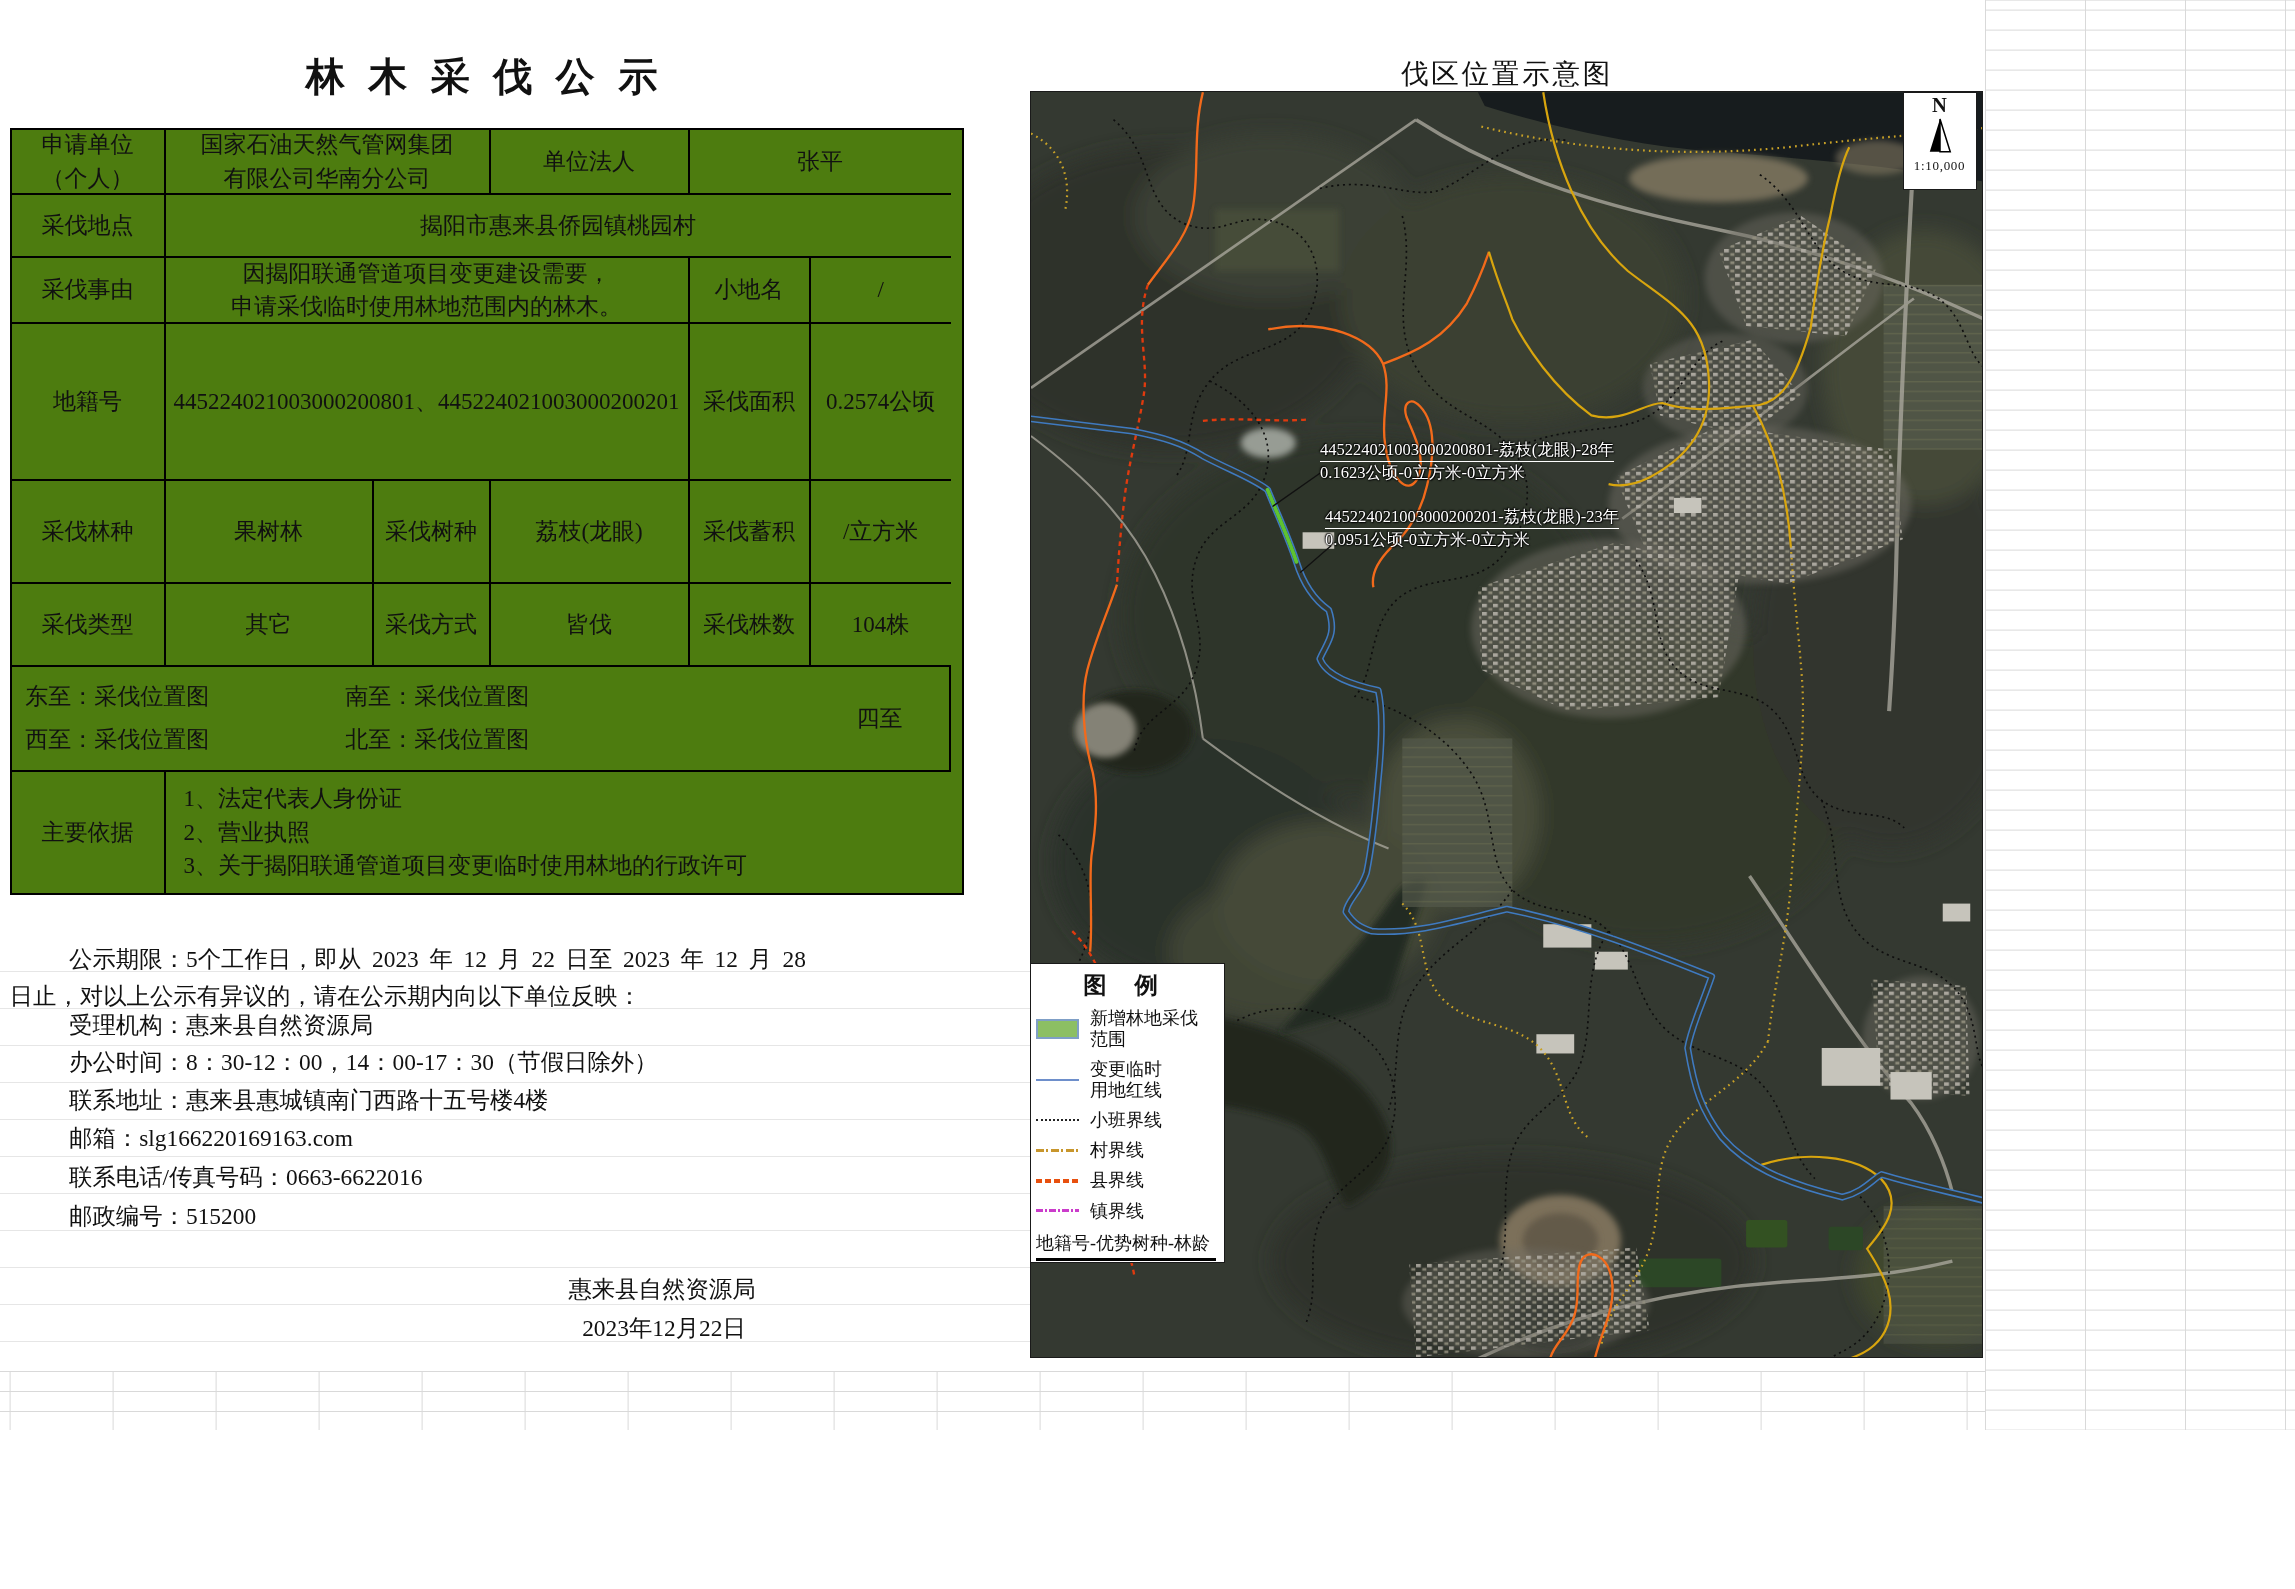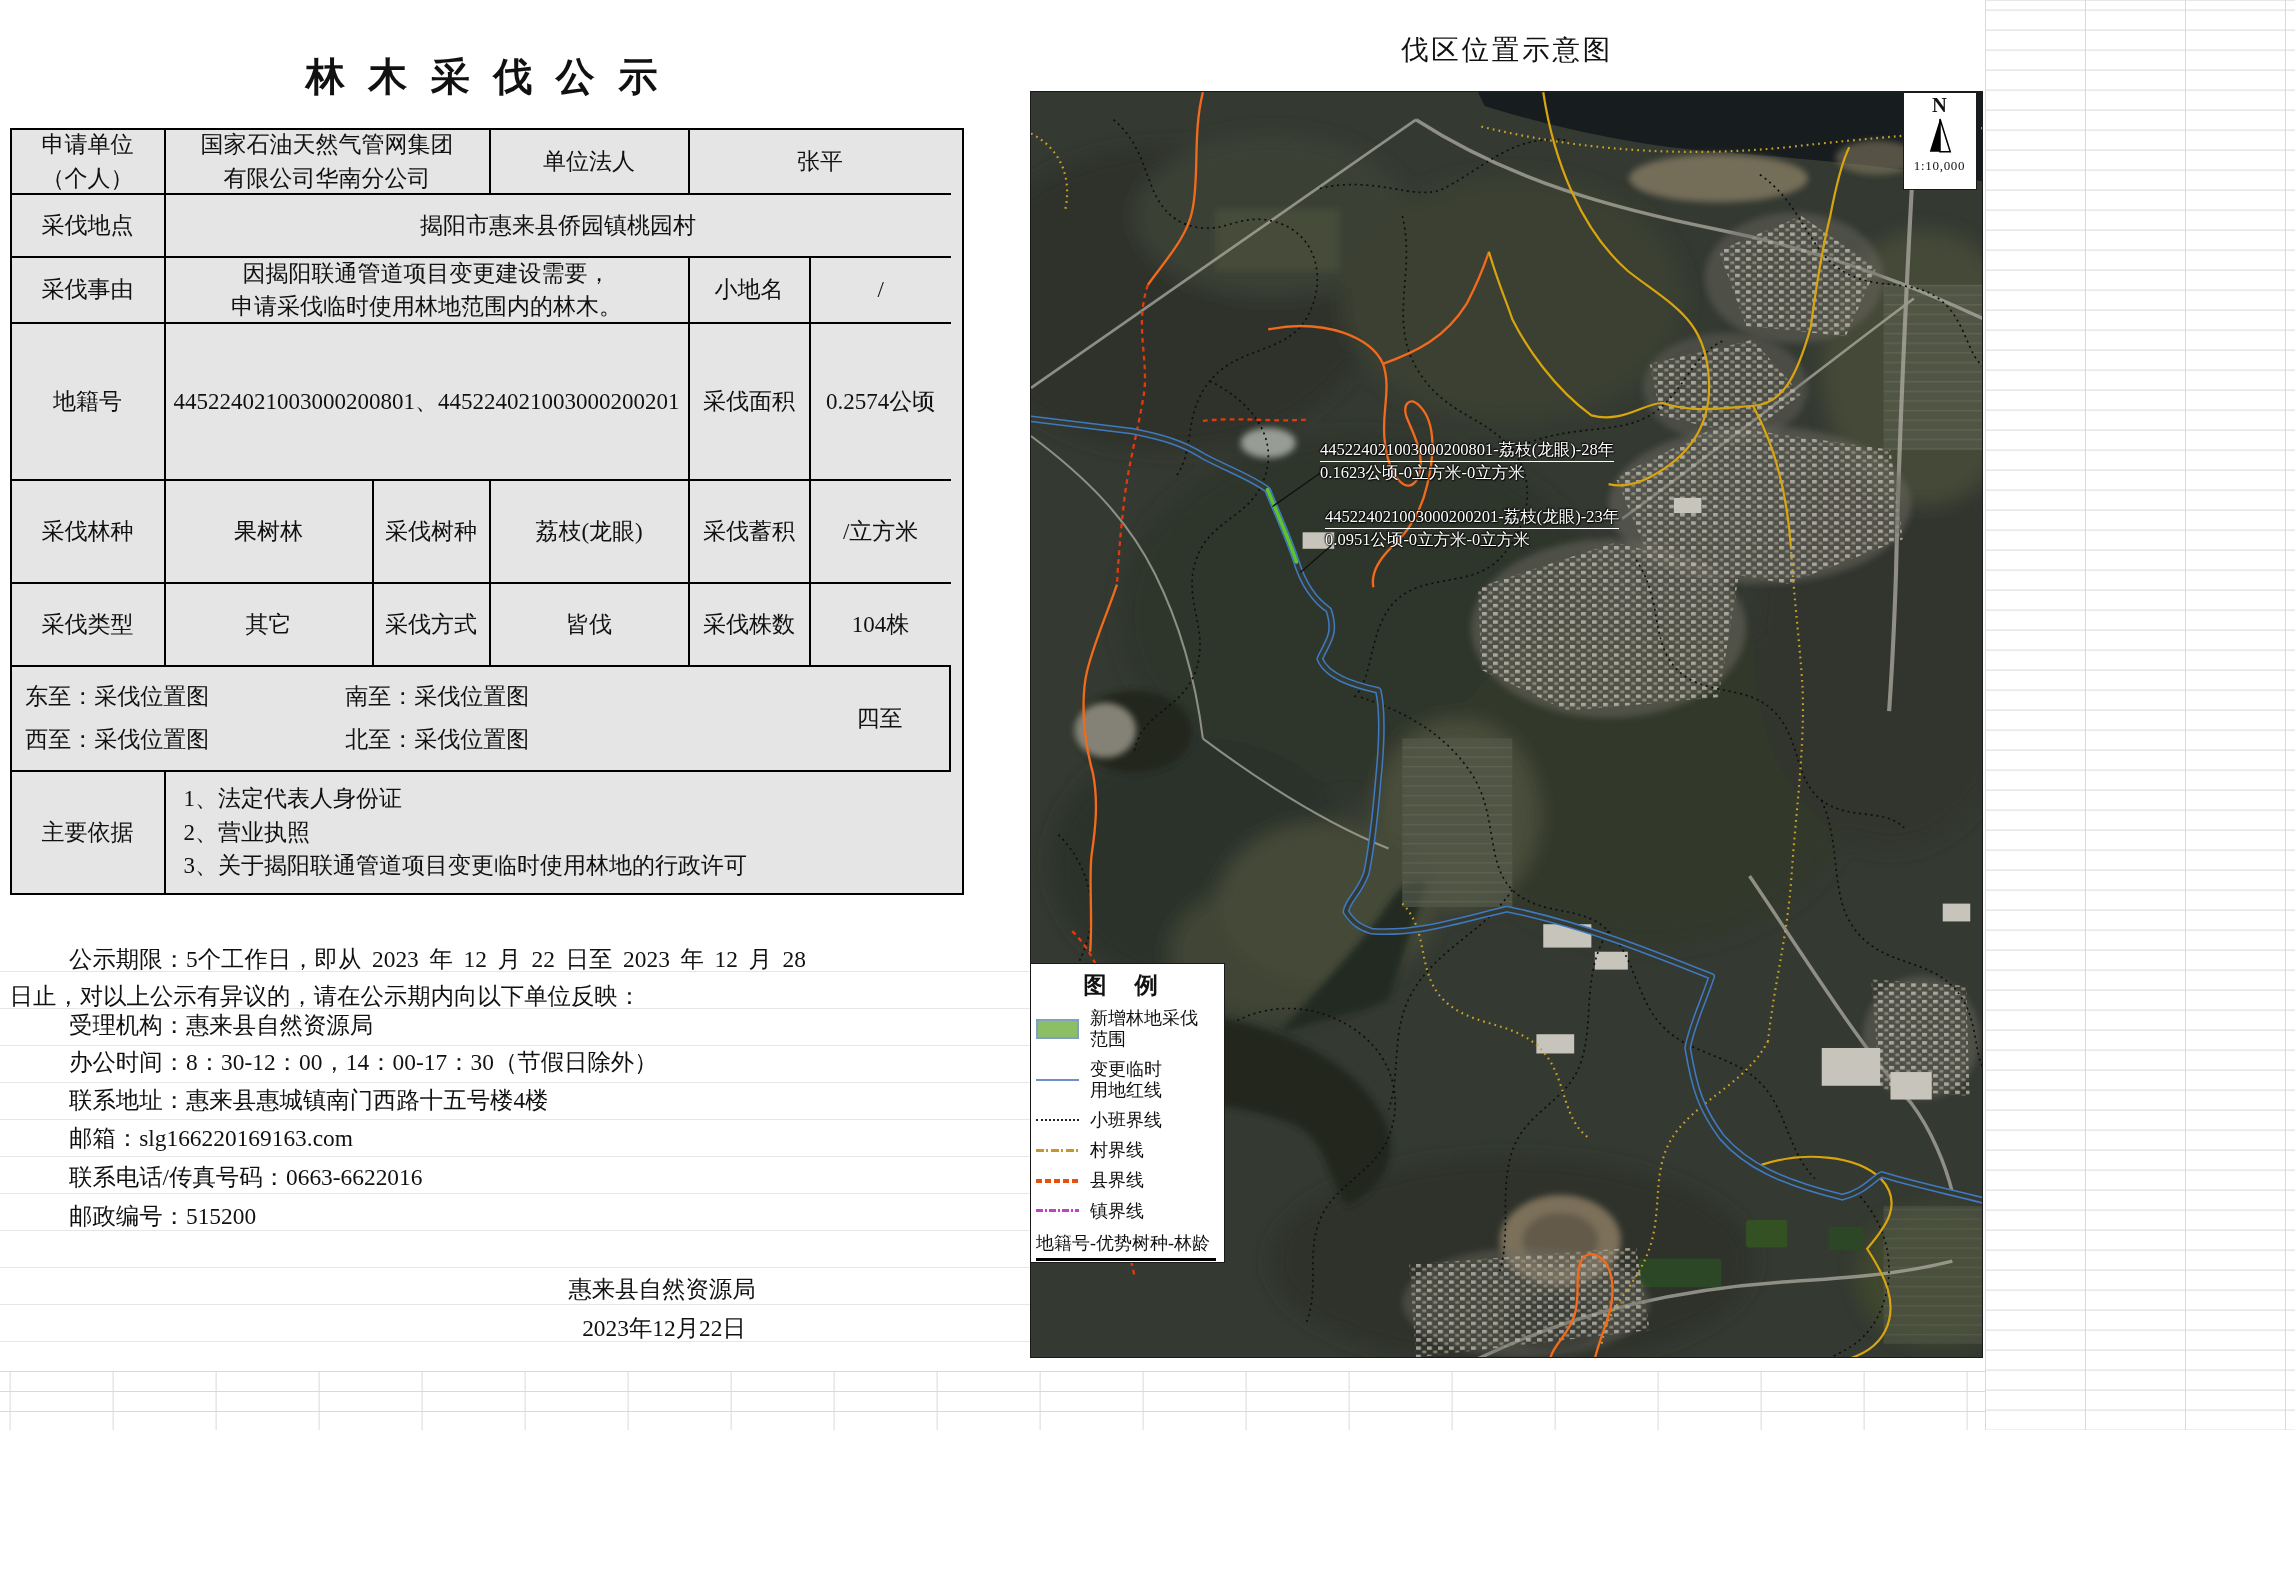--- a/index.html
+++ b/index.html
@@ -17,39 +17,39 @@
       repeating-linear-gradient(to bottom,#d9d9d9 0 1.4px,transparent 1.4px 20px);
     background-position:9.6px 0,0 0;}
   .grid-para{position:absolute;left:0;top:971px;width:1036px;height:400px;
     background:repeating-linear-gradient(to bottom,#e6e6e6 0 1.4px,transparent 1.4px 37px);}
   
   .doc-title{position:absolute;left:485px;top:50px;transform:translateX(-50%);
     font-size:39px;font-weight:bold;letter-spacing:6.9px;white-space:nowrap;}
   .tbl{position:absolute;left:9.6px;top:128px;width:950px;
     display:grid;grid-template-columns:154px 208px 117px 199px 121px 140px;
     grid-template-rows:65px 63px 66px 157px 103px 83px 105px 121px;
-    border:2.8px solid #000;background:#e5e5e5;font-size:23px;}
+    border:2.8px solid #000;background:#4d7c0f;font-size:23px;}
   .cell{border-right:2.1px solid #000;border-bottom:2.8px solid #000;
     display:flex;align-items:center;justify-content:center;text-align:center;
     white-space:pre-line;line-height:1.45;padding:1.4px 4.1px;box-sizing:border-box;}
   .cell.no-r{border-right:none;} .cell.no-b{border-bottom:none;}
   .cell.sp2{grid-column:span 2;} .cell.sp3{grid-column:span 3;} .cell.sp5{grid-column:span 5;}
   .cell.left{justify-content:flex-start;text-align:left;}
   .dir-grid{display:grid;grid-template-columns:320px auto;grid-row-gap:9.6px;width:100%;
     padding-left:9.6px;text-align:left;}
   
   .para,.contact,.sig{position:absolute;font-size:23.4px;line-height:30px;white-space:pre;}
   .p1{left:69px;top:944px;word-spacing:4.8px;}
   .p2{left:9.6px;top:981px;}
   .c0{left:69px;top:1010px;} .c1{left:69px;top:1047px;} .c2{left:69px;top:1085px;}
   .c3{left:69px;top:1123px;} .c4{left:69px;top:1162px;} .c5{left:69px;top:1201px;}
   .sig-org{left:662px;top:1274px;transform:translateX(-50%);}
   .sig-date{left:664px;top:1313px;transform:translateX(-50%);}
   
-  .map-title{position:absolute;left:1507px;top:32px;transform:translateX(-50%);
+  .map-title{position:absolute;left:1507px;top:56px;transform:translateX(-50%);
     font-size:27.5px;letter-spacing:2.8px;white-space:nowrap;}
   .map-panel{position:absolute;left:1030px;top:91px;width:953px;height:1267px;
     border:1.4px solid #1a1a1a;box-sizing:border-box;overflow:hidden;background:#343931;}
   .map-label{position:absolute;color:#fff;font-size:16.5px;line-height:21px;white-space:nowrap;
     text-shadow:0 0 2.1px #000,0.7px 0.7px 1.4px #000,-0.7px -0.7px 1.4px #000;}
   .map-label .u{border-bottom:1.4px solid #fff;padding-bottom:0.7px;display:inline-block;}
   .lab1{left:289px;top:347px;} .lab2{left:294px;top:414px;}
   .north-box{position:absolute;right:5.5px;top:0;width:74px;height:98px;background:#fff;
     border:1.4px solid #1a1a1a;box-sizing:border-box;display:flex;flex-direction:column;
     align-items:center;justify-content:flex-start;}

